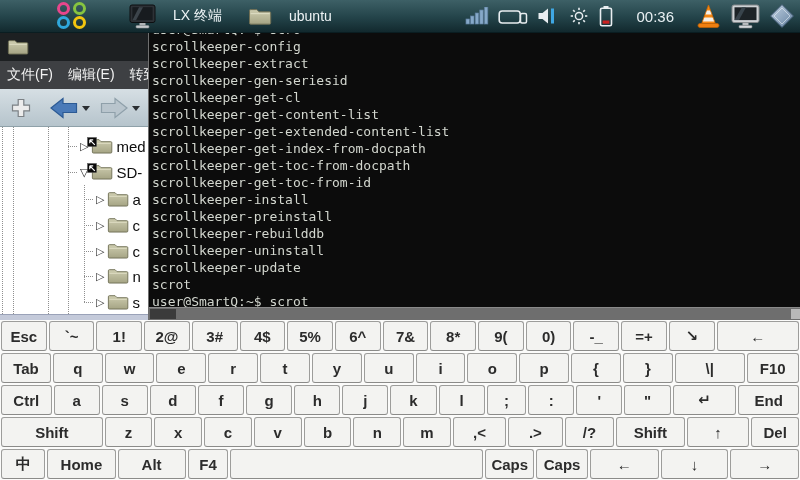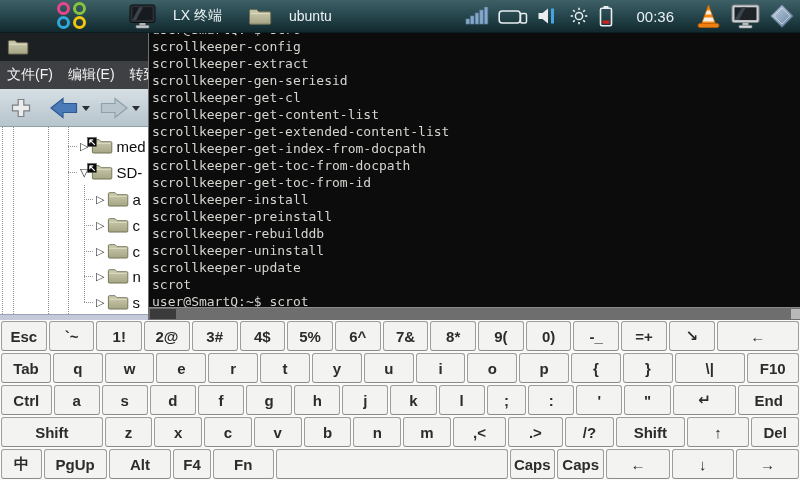--- a/index.html
+++ b/index.html
@@ -434,24 +434,23 @@
         <div class="key" style="flex-grow:1">m</div>
         <div class="key" style="flex-grow:1.12">,&lt;</div>
         <div class="key" style="flex-grow:1.15">.&gt;</div>
         <div class="key" style="flex-grow:1.04">/?</div>
         <div class="key" style="flex-grow:1.45">Shift</div>
         <div class="key" style="flex-grow:1.33">↑</div>
         <div class="key" style="flex-grow:1">Del</div>
       </div>
       <div class="kb-row">
         <div class="key" style="flex-grow:0.83">中</div>
-        <div class="key" style="flex-grow:1.3">PgUp</div>
+        <div class="key" style="flex-grow:1.3">Home</div>
         <div class="key" style="flex-grow:1.3">Alt</div>
         <div class="key" style="flex-grow:0.76">F4</div>
-        <div class="key" style="flex-grow:1.26">Fn</div>
         <div class="key" style="flex-grow:4.92"></div>
         <div class="key" style="flex-grow:0.93">Caps</div>
         <div class="key" style="flex-grow:0.97">Caps</div>
         <div class="key" style="flex-grow:1.31">←</div>
         <div class="key" style="flex-grow:1.29">↓</div>
         <div class="key" style="flex-grow:1.31">→</div>
       </div>
     </div>
 
 </div>

